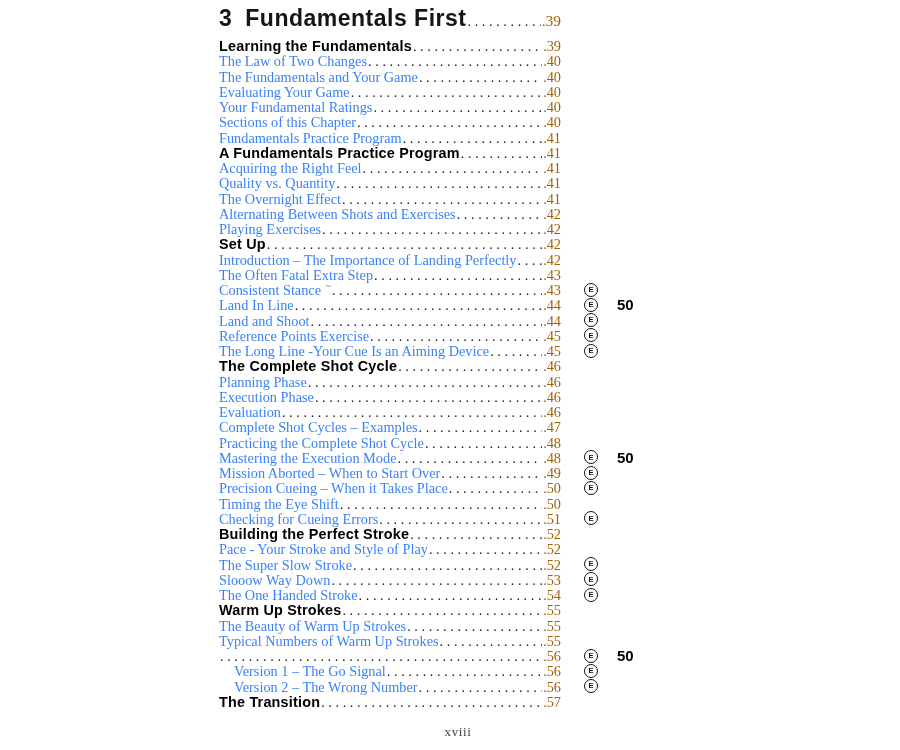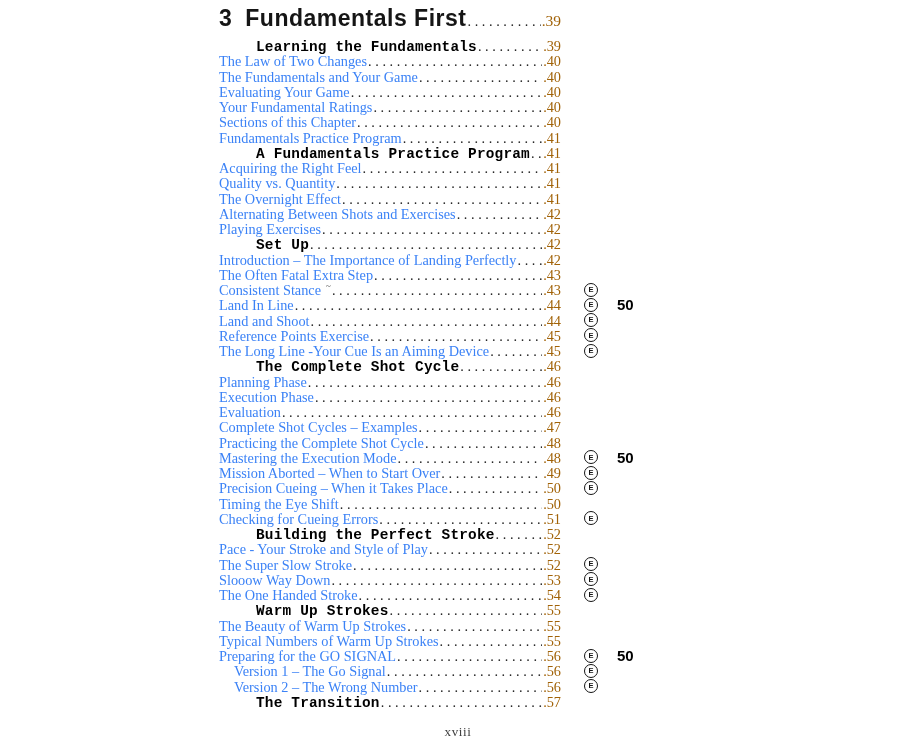--- a/index.html
+++ b/index.html
@@ -6,22 +6,22 @@
   body{
     width:900px;height:750px;position:relative;background:#ffffff;
     font-family:"Liberation Serif",serif;overflow:hidden;
   }
   .page{position:absolute;inset:0;background:#fff;}
   .toc{position:absolute;left:219px;top:5px;width:460px;}
   .row{display:flex;align-items:baseline;height:15.25px;}
   .line{display:flex;align-items:baseline;width:342px;min-width:342px;max-width:342px;}
   .label{white-space:nowrap;font-size:14.3px;color:#3b82f6;}
   .section .label{
-    font-family:Liberation Mono, monospace;font-weight:bold;
-    font-size:14.4px;color:#000;letter-spacing:.2px;margin-left:37px;
+    font-family:Liberation Sans, sans-serif;font-weight:bold;
+    font-size:14.4px;color:#000;letter-spacing:.2px;
   }
   .sub .label{padding-left:15px;}
   .mark{font-size:9px;color:#444;vertical-align:7px;margin-left:5px;position:relative;top:-6px;}
   .leader{flex:1 1 0;min-width:0;overflow:hidden;white-space:nowrap;margin:0 1px;font-size:14.3px;}
   .leader::before{
     content:"...................................................................................";
     letter-spacing:3.6px;color:#262626;font-family:"Liberation Serif",serif;
   }
   .pagenum{font-size:14.3px;color:#a16207;white-space:nowrap;}
   .pagenum::before{content:".";}
@@ -543,21 +543,20 @@
       <span class="pagenum">55</span>
     </div>
     <span class="icon-slot">
       
     </span>
     <span class="drill"></span>
   </div>
 
   <div class="row entry">
     <div class="line">
-      <span class="label">Preparing for the GO SIGNAL</span>
       <span class="leader"></span>
       <span class="pagenum">56</span>
     </div>
     <span class="icon-slot">
       <span class="exercise-icon">E</span>
     </span>
     <span class="drill">50</span>
   </div>
 
   <div class="row sub">

